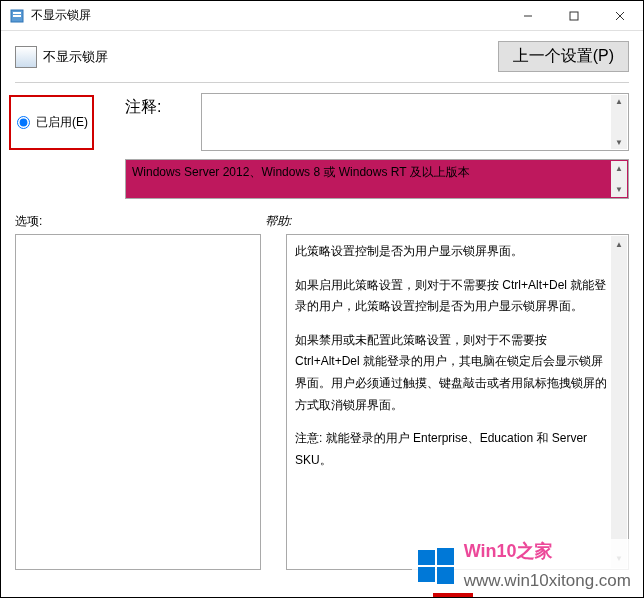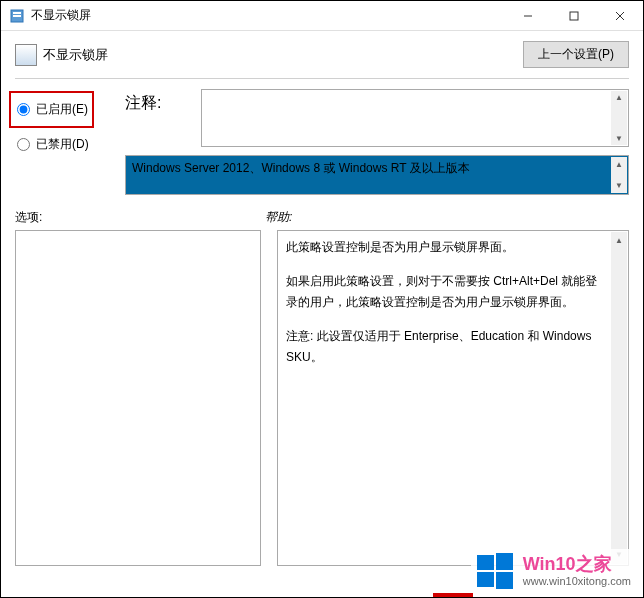--- a/index.html
+++ b/index.html
@@ -63,21 +63,21 @@
     display:inline-block;
   }
   .header-row .policy-title {
     flex: 1;
     font-size: 13px;
   }
   .nav-btn {
     border: 1px solid #adadad;
     background: #e1e1e1;
     padding: 4px 14px;
-    font-size: 12px;
+    font-size: 16px;
     margin-left: 6px;
     cursor: pointer;
     font-family: inherit;
   }
 
   
   .divider {
     height: 1px;
     background: #d0d0d0;
     margin: 4px 14px 10px 14px;
@@ -96,21 +96,21 @@
     display: flex;
     align-items: center;
     margin-bottom: 10px;
     font-size: 12px;
   }
   .radio-item input {
     margin: 0 6px 0 2px;
   }
   .radio-highlight {
     border: 2px solid #d00000;
-    padding: 8px 4px;
+    padding: 17px 4px;
     margin-left: -6px;
     margin-bottom: 8px;
     display: inline-flex;
     align-items: flex-start;
   }
 
   .right-col {
     flex: 1;
     display: flex;
     flex-direction: column;
@@ -134,21 +134,21 @@
     resize: none;
     font-family: inherit;
     font-size: 12px;
     padding: 2px 4px;
     position: relative;
   }
   .platform-box {
     flex: 1;
     height: 40px;
     border: 1px solid #a9a9a9;
-    background: #0369a1;
+    background: #be185d;
     font-size: 12px;
     padding: 4px 18px 4px 6px;
     line-height: 1.4;
     position: relative;
     overflow: hidden;
   }
   .scroll-stub {
     position: absolute;
     right: 1px; top: 1px; bottom: 1px;
     width: 16px;
@@ -167,21 +167,21 @@
     display: flex;
     padding: 14px 22px 4px 14px;
   }
   .labels-row .opt-label { flex: 0 0 250px; }
   .labels-row .help-label { flex: 1; font-style: italic; }
 
   
   .panels-row {
     display: flex;
     padding: 0 14px 14px 14px;
-    gap: 16px;
+    gap: 25px;
     height: 350px;
   }
   .panel {
     border: 1px solid #a9a9a9;
     background: #fff;
     position: relative;
   }
   .panel.options {
     flex: 0 0 246px;
   }
@@ -208,21 +208,21 @@
   .watermark .win-logo {
     width: 40px; height: 40px;
   }
   .watermark .wm-text {
     display: flex; flex-direction: column; line-height: 1.2;
   }
   .watermark .wm-big {
     font-size: 18px; font-weight: 600; color: #ec4899;
   }
   .watermark .wm-small {
-    font-size: 11px; color: #666;
+    font-size: 17px; color: #666; margin-top: 8px;
   }
   .wm-bar {
     position:absolute;
     right:170px;
     bottom:0;
     width:40px;
     height:4px;
     background:#d00000;
   }
 </style>
@@ -266,24 +266,20 @@
 <div class="divider"></div>
 
 <div class="config-area">
   <div class="radio-col">
     <span class="radio-highlight">
       <label class="radio-item" style="margin-bottom:0">
         <input type="radio" name="state" checked="" style="">
         <span>已启用(E)</span>
       </label>
     </span>
-    <label class="radio-item">
-      <input type="radio" name="state" style="">
-      <span>已禁用(D)</span>
-    </label>
   </div>
 
   <div class="right-col">
     <div class="field-row">
       <div class="field-label">注释:</div>
       <div class="comment-box">
         <span></span>
         <div class="scroll-stub">
             <span>▲</span>
             <span>▼</span>
@@ -305,21 +301,22 @@
 <div class="labels-row">
   <div class="opt-label">选项:</div>
   <div class="help-label">帮助:</div>
 </div>
 
 <div class="panels-row">
   <div class="panel options"></div>
   <div class="panel help">
     <p>此策略设置控制是否为用户显示锁屏界面。</p>
     <p>如果启用此策略设置，则对于不需要按 Ctrl+Alt+Del 就能登录的用户，此策略设置控制是否为用户显示锁屏界面。</p>
-    <p>注意: 此设置仅适用于 Enterprise、Education 和 Windows SKU。</p>
+    <p>如果禁用或未配置此策略设置，则对于不需要按 Ctrl+Alt+Del 就能登录的用户，其电脑在锁定后会显示锁屏界面。用户必须通过触摸、键盘敲击或者用鼠标拖拽锁屏的方式取消锁屏界面。</p>
+    <p>注意: 就能登录的用户 Enterprise、Education 和 Server SKU。</p>
     <div class="scroll-stub">
         <span>▲</span>
         <span>▼</span>
       </div>
   </div>
 </div>
 
 <div class="wm-bar"></div>
 <div class="watermark">
   <svg class="win-logo" viewBox="0 0 40 40">

